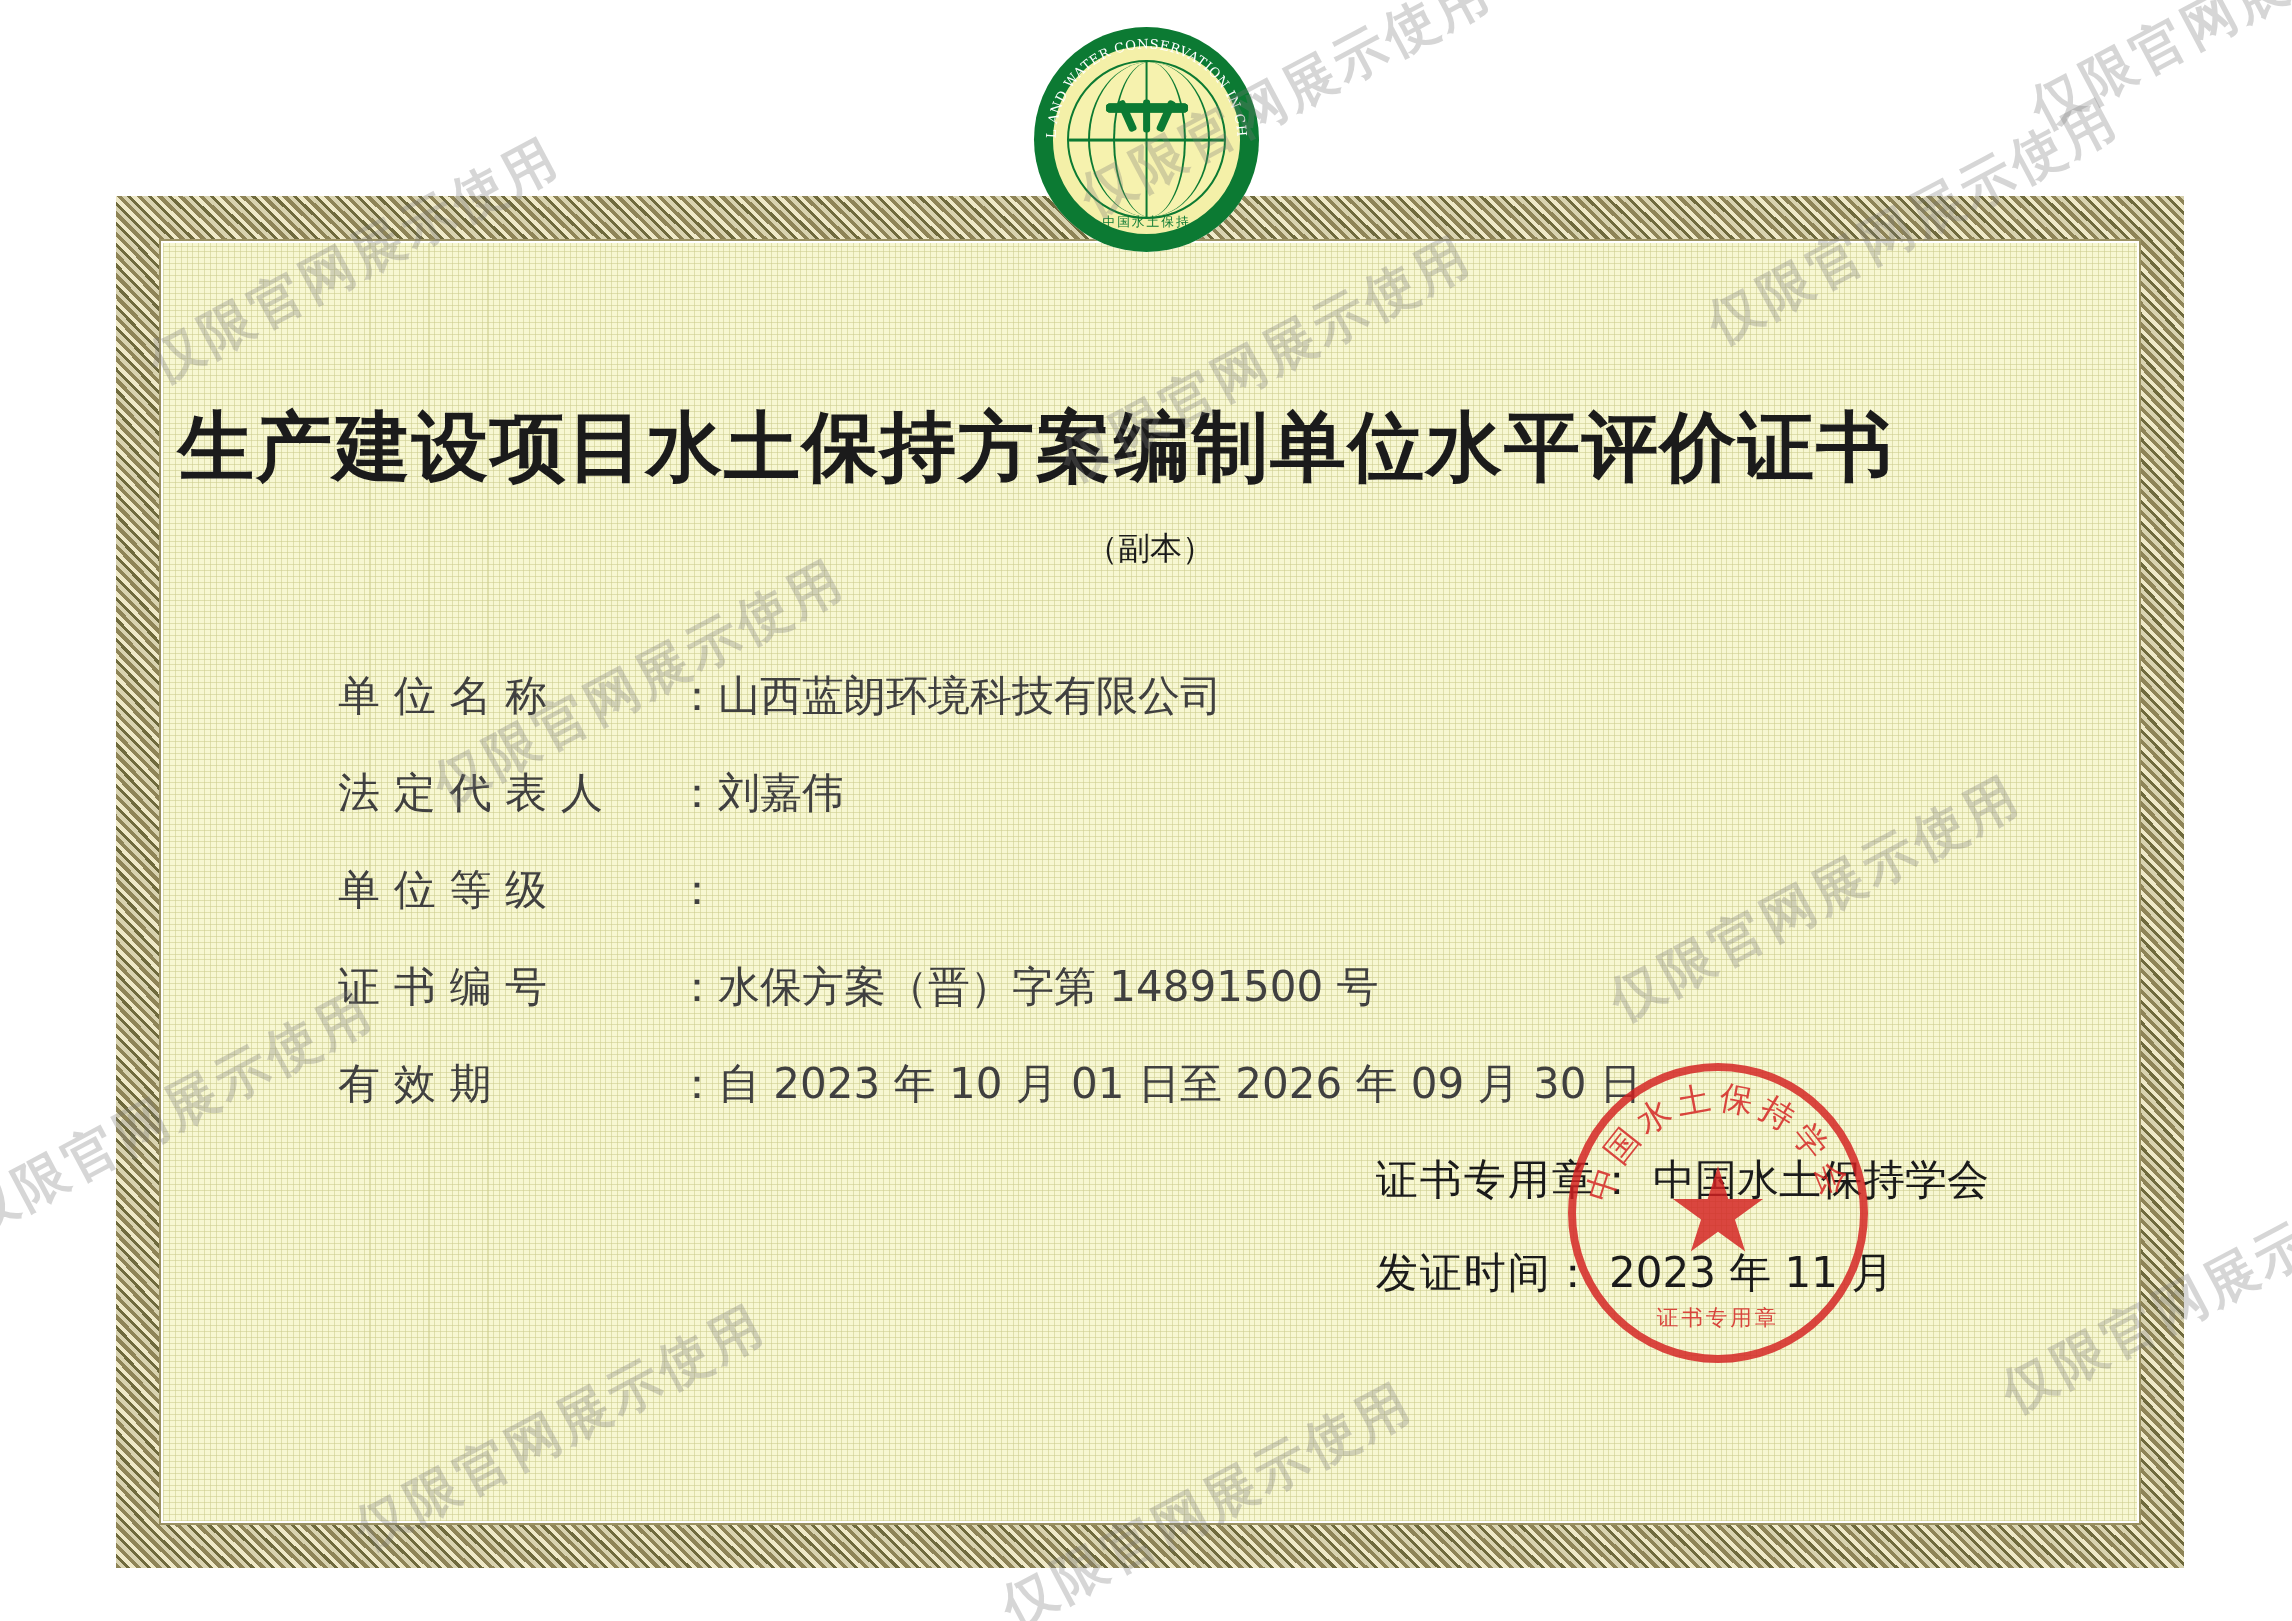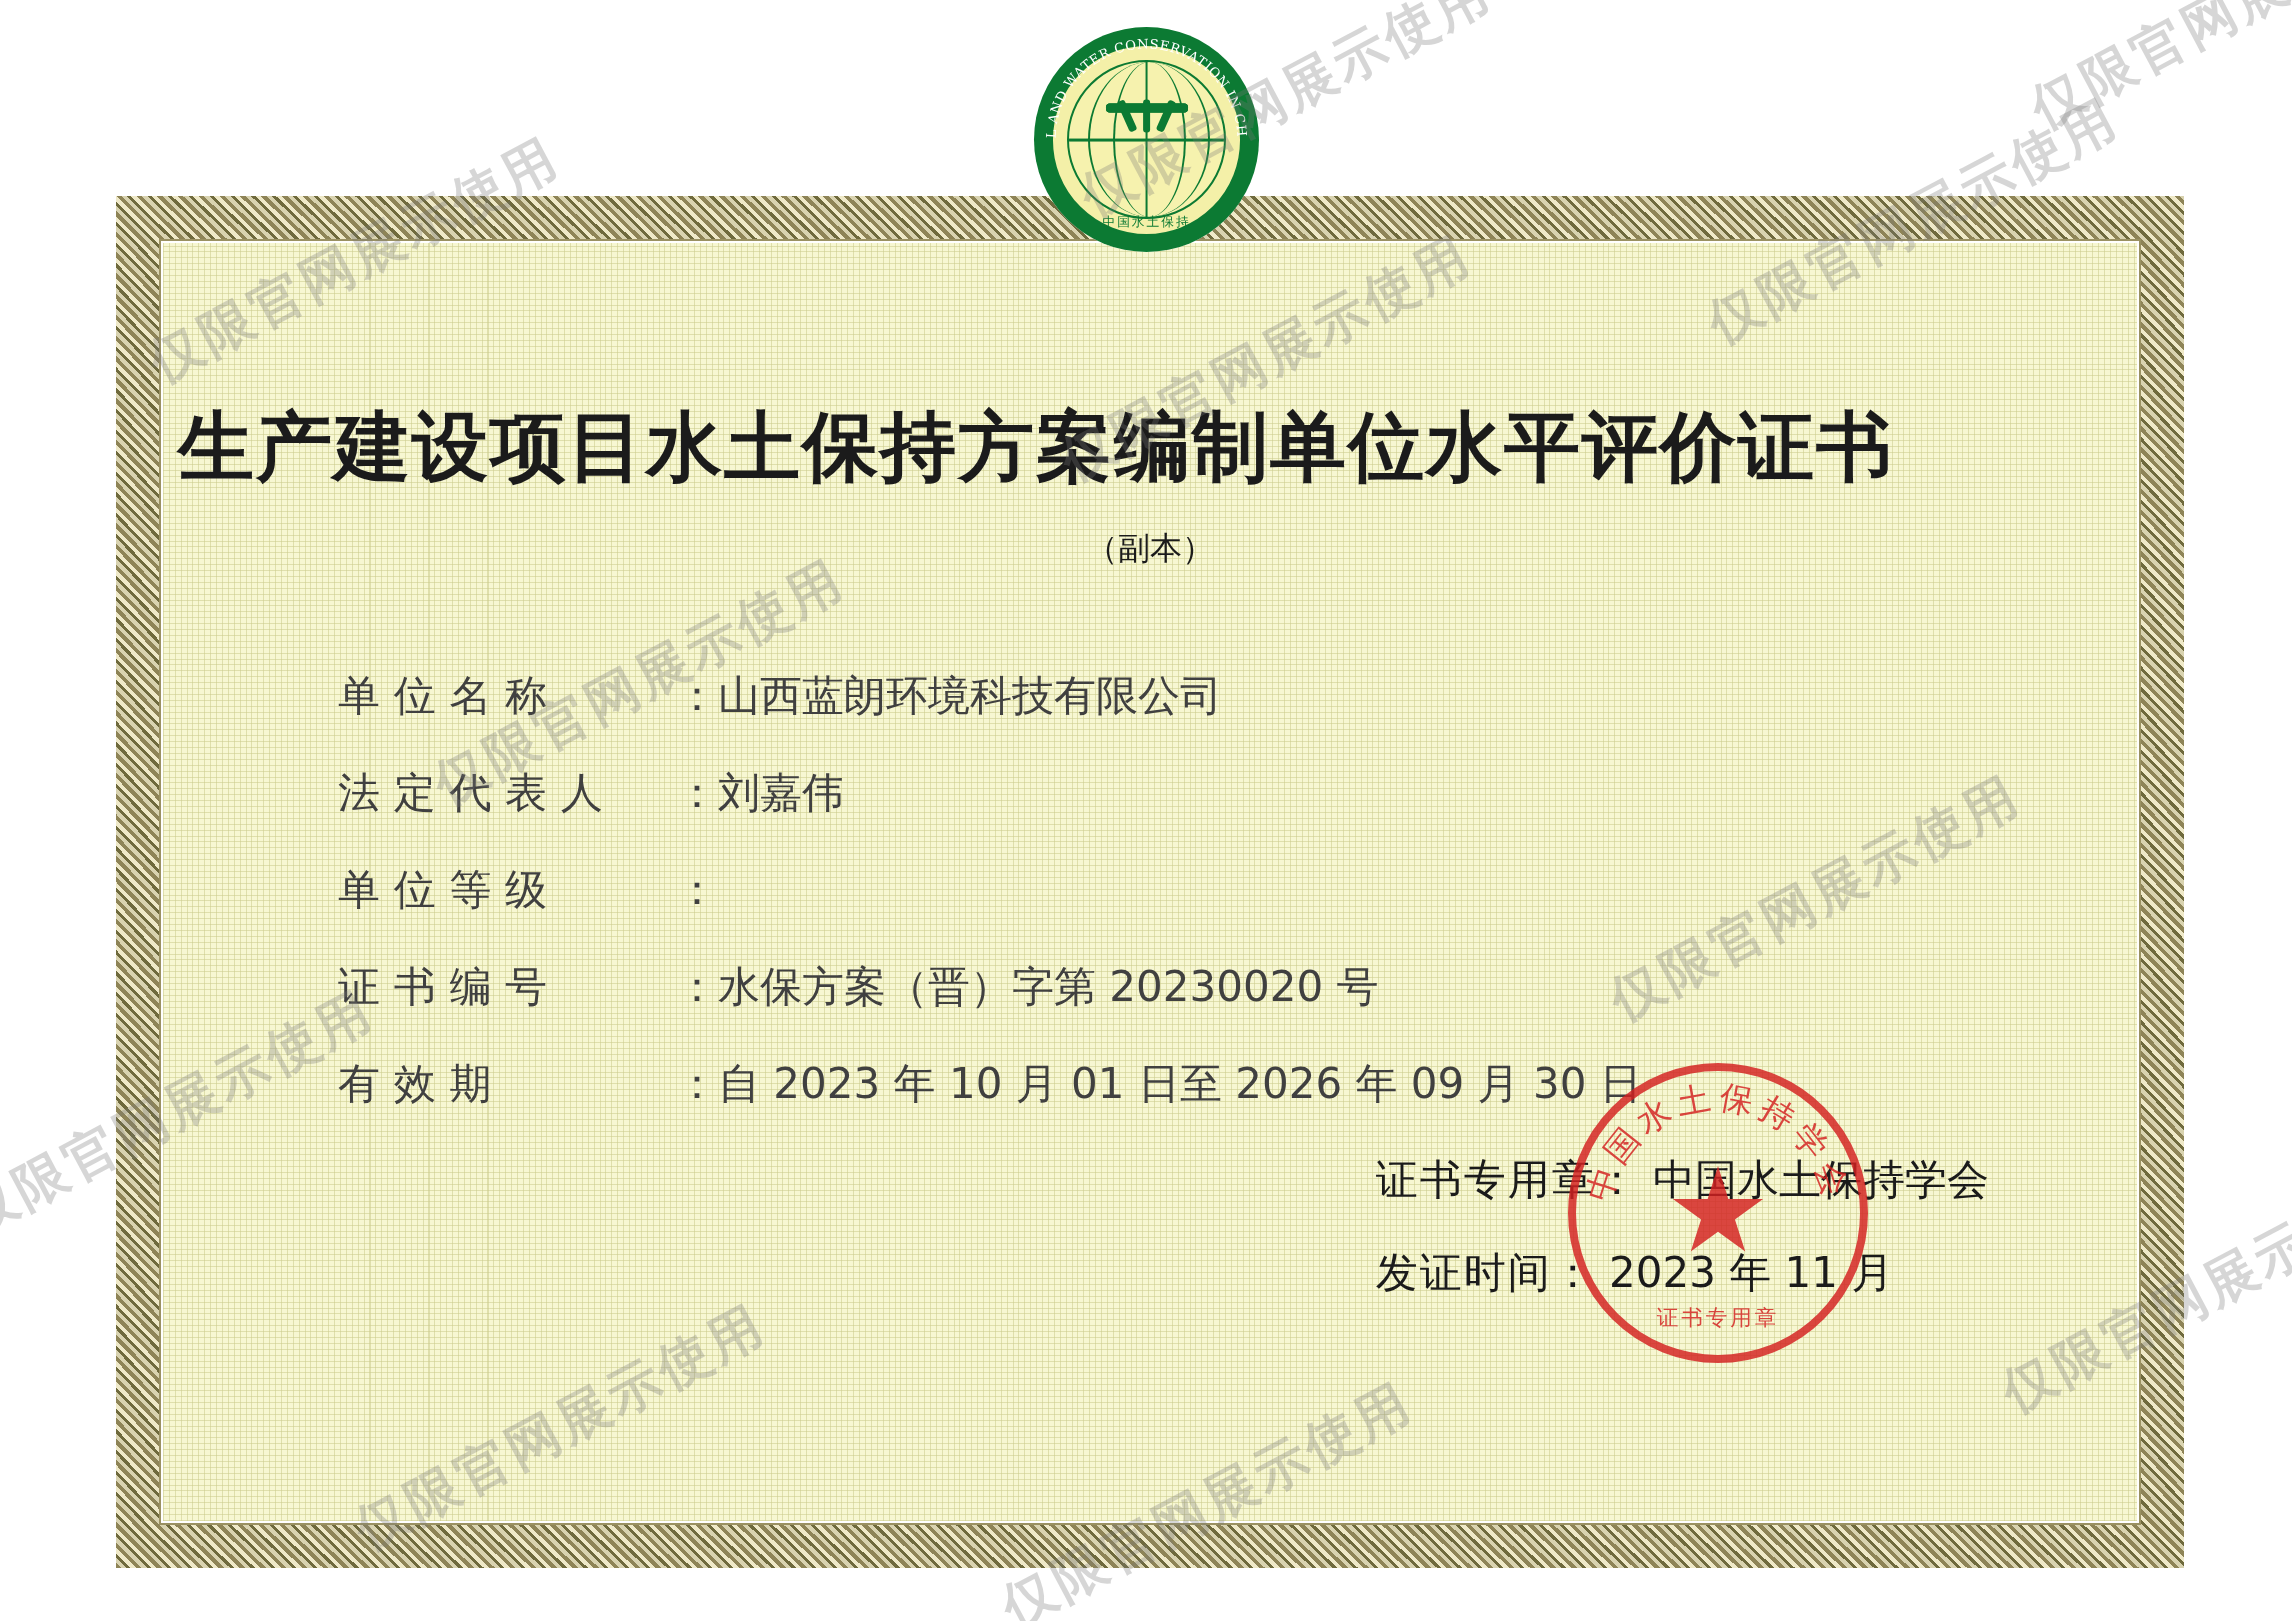--- a/index.html
+++ b/index.html
@@ -274,21 +274,21 @@
         <span class="lbl-text">单位等级</span>
       </span>
       <span class="field-colon">：</span>
     </div>
 
     <div class="field-row">
       <span class="field-label">
         <span class="lbl-text">证书编号</span>
       </span>
       <span class="field-colon">：</span>
-      <span class="field-value">水保方案（晋）字第 20230020 号</span>
+      <span class="field-value">水保方案（晋）字第 14891500 号</span>
     </div>
 
     <div class="field-row">
       <span class="field-label">
         <span class="lbl-text">有效期</span>
       </span>
       <span class="field-colon">：</span>
       <span class="field-value">自 2023 年 10 月 01 日至 2026 年 09 月 30 日</span>
     </div>
 

